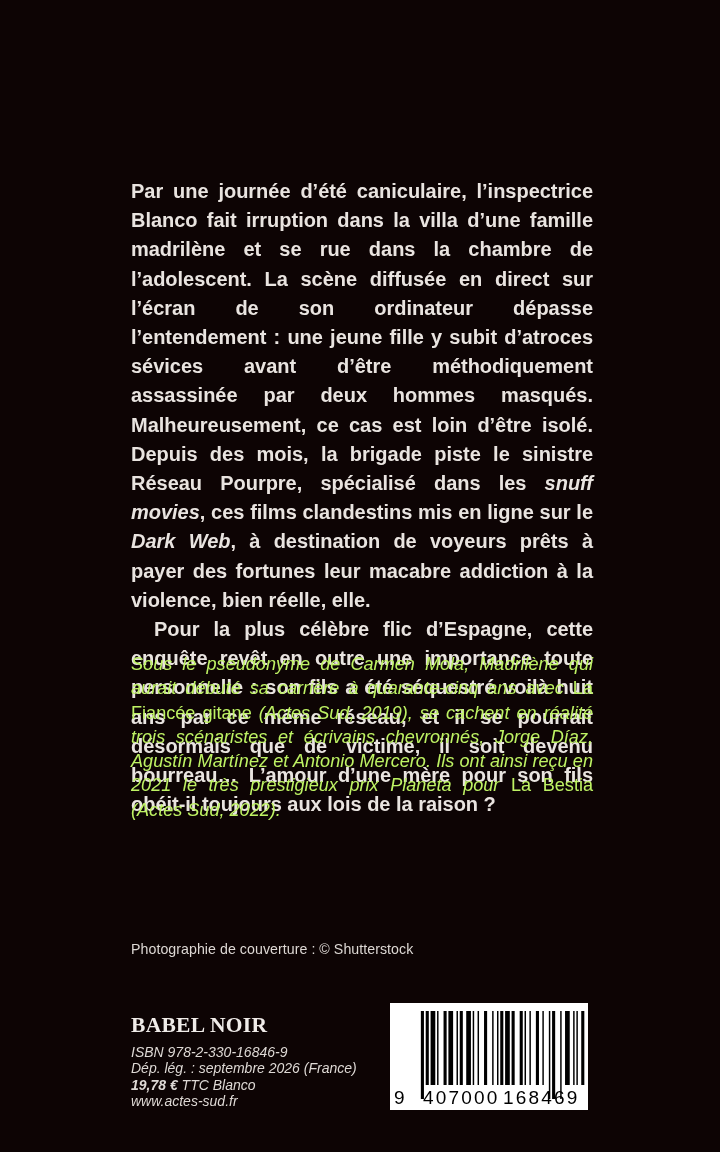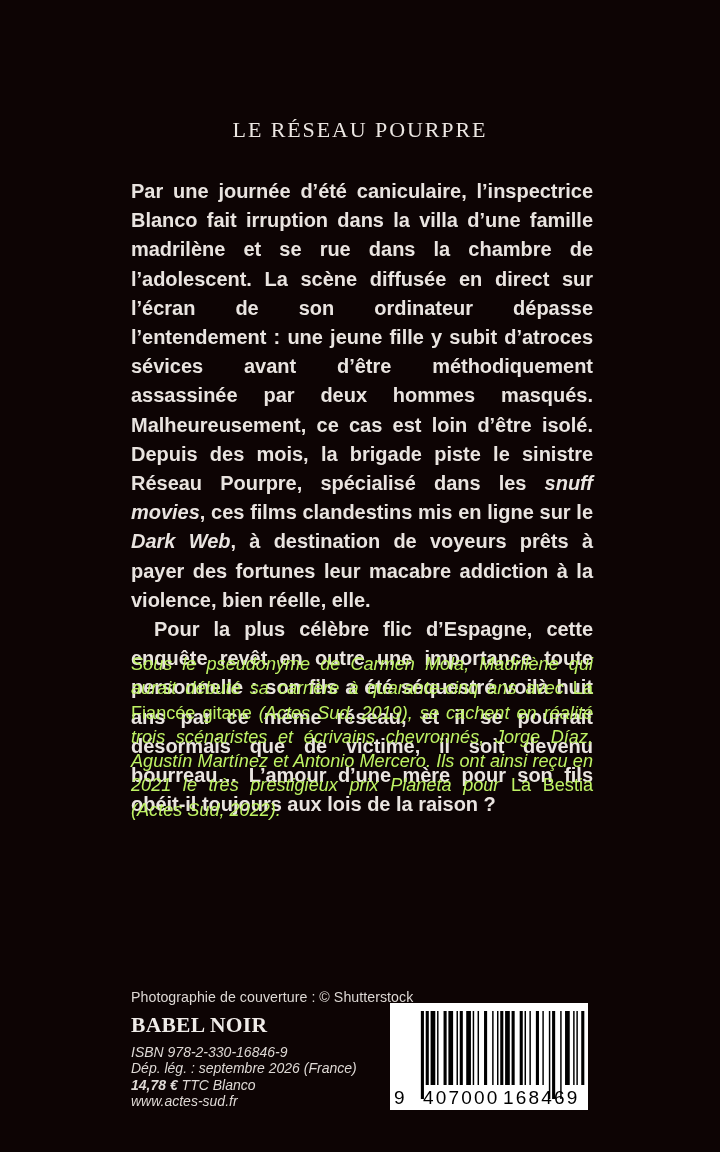--- a/index.html
+++ b/index.html
@@ -82,21 +82,20 @@
 
   
   .photo-credit {
     position: absolute;
     left: 131px;
     top: 941px;
     font-size: 14.2px;
     line-height: 17px;
     color: #ddd8d4;
     letter-spacing: 0.05px;
-    margin-top: 48px;
   }
 
   
   .colophon {
     position: absolute;
     left: 131px;
     top: 1013px;
     width: 250px;
   }
   .imprint-name {
@@ -172,38 +171,37 @@
     left: 113px;
     bottom: 0;
     letter-spacing: 2.2px;
   }
 </style>
 </head>
 <body>
 
 <div class="cover">
 
-  <div class="book-title">LE RÉSEAU POURPRE</div>
 
   <div class="blurb">
     <p><span>Par une journée d’été caniculaire, l’inspectrice Blanco fait irruption dans la villa d’une famille madrilène et se rue dans la chambre de l’adolescent. La scène diffusée en direct sur l’écran de son ordinateur dépasse l’entendement : une jeune fille y subit d’atroces sévices avant d’être méthodiquement assassinée par deux hommes masqués. Malheureusement, ce cas est loin d’être isolé. Depuis des mois, la brigade piste le sinistre Réseau Pourpre, spécialisé dans les </span><i>snuff movies</i><span>, ces films clandestins mis en ligne sur le </span><i>Dark Web</i><span>, à destination de voyeurs prêts à payer des fortunes leur macabre addiction à la violence, bien réelle, elle.</span></p>
     <p class="indent">Pour la plus célèbre flic d’Espagne, cette enquête revêt en outre une importance toute personnelle : son fils a été séquestré voilà huit ans par ce même réseau, et il se pourrait désormais que de victime, il soit devenu bourreau… L’amour d’une mère pour son fils obéit-il toujours aux lois de la raison ?</p>
   </div>
 
   <div class="bio">
     <p><span>Sous le pseudonyme de Carmen Mola, Madrilène qui aurait débuté sa carrière à quarante-cinq ans avec </span><span class="roman">La Fiancée gitane</span><span> (Actes Sud, 2019), se cachent en réalité trois scénaristes et écrivains chevronnés, Jorge Díaz, Agustín Martínez et Antonio Mercero. Ils ont ainsi reçu en 2021 le très prestigieux prix Planeta pour </span><span class="roman">La Bestia</span><span> (Actes Sud, 2022).</span></p>
   </div>
 
   <div class="photo-credit">Photographie de couverture : © Shutterstock</div>
 
   <div class="colophon">
     <div class="imprint-name">BABEL NOIR</div>
     <div class="colophon-line">ISBN 978-2-330-16846-9</div>
     <div class="colophon-line">Dép. lég. : septembre 2026 (France)</div>
-    <div class="colophon-line"><b>14,78 €</b><span> TTC Blanco</span></div>
+    <div class="colophon-line"><b>19,78 €</b><span> TTC Blanco</span></div>
     <div class="colophon-line">www.actes-sud.fr</div>
   </div>
 
   <div class="barcode-box">
     <div class="barcode-inner">
       <svg class="bc-bars" id="bc-svg" viewBox="0 0 198 107" preserveAspectRatio="none">
           <rect x="30.86" y="8" width="3.09" height="88" fill="#000"></rect>
           <rect x="35.72" y="8" width="3.09" height="74" fill="#000"></rect>
           <rect x="40.58" y="8" width="4.71" height="74" fill="#000"></rect>
           <rect x="47.06" y="8" width="1.47" height="74" fill="#000"></rect>

